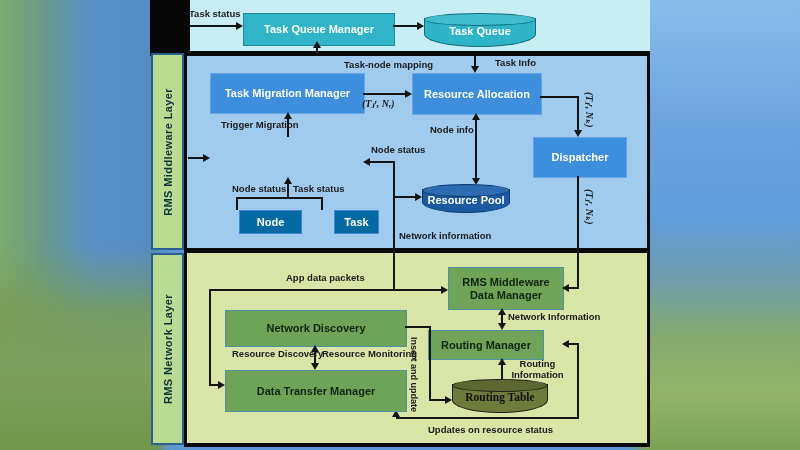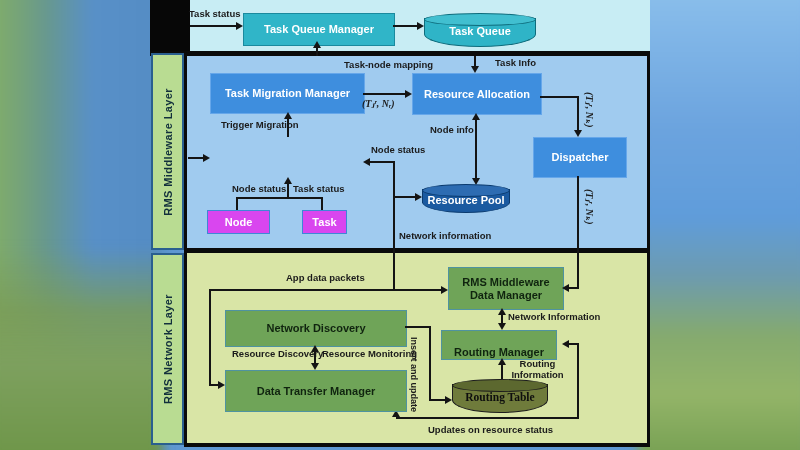--- a/index.html
+++ b/index.html
@@ -11,21 +11,21 @@
     background:linear-gradient(180deg,#8cc0ec 0%,#6ba3de 30%,#5f9cda 48%,#6d9bae 60%,#85aa6e 72%,#93b468 84%,#6f9b4d 100%);}
   #bg-left{left:-6px;top:0;width:162px;height:455px;
     background:linear-gradient(90deg,#83af66 0%,#74a27b 20%,#67988f 34%,#5890c8 60%,#548cc4 100%);}
   #bg-left-low{left:-6px;top:255px;width:162px;height:200px;
     background:linear-gradient(180deg,rgba(125,158,88,0) 0%,rgba(122,156,86,.85) 30%,#7da05e 55%,#6d9547 100%);}
 
   .abs{position:absolute;}
   .box{position:absolute;display:flex;align-items:center;justify-content:center;
        text-align:center;line-height:1.18;font-size:11px;font-weight:600;}
   .bluebox{background:#3e8ede;border:1px solid #66a7ea;color:#fff;}
-  .darkblue{background:#d946ef;border:1px solid #3f87d6;color:#fff;}
+  .darkblue{background:#0369a1;border:1px solid #3f87d6;color:#fff;margin-left:32px;}
   .tealbox{background:#30b5c8;border:1px solid #1a8a9e;color:#fff;}
   .greenbox{background:#6fa458;border:1.5px solid #4f93a0;color:#10240f;font-weight:700;}
 
   .lbl{position:absolute;font-size:9.5px;font-weight:600;color:#1b1b1b;white-space:nowrap;line-height:1.15;}
   .formula{font-family:"Liberation Serif","DejaVu Serif",serif;font-style:italic;font-size:10px;font-weight:600;}
   .vtext{writing-mode:vertical-rl;white-space:nowrap;}
   .bandtext{writing-mode:vertical-rl;transform:rotate(180deg);font-size:11px;font-weight:600;color:#12303c;letter-spacing:.4px;white-space:nowrap;}
 
   .ln{position:absolute;background:#141414;}
   .ah{position:absolute;width:0;height:0;border-style:solid;border-color:transparent;}
@@ -158,21 +158,21 @@
     <span><span>RMS Middleware</span><br><span>Data Manager</span></span>
   </div>
   <div class="ln" style="left:569px;top:287px;width:10px;height:2px;"></div>
   <div class="ah l" style="left:562px;top:284px;"></div>
 
   <div class="ln" style="left:501px;top:314px;width:2px;height:10px;"></div>
   <div class="ah u" style="left:498px;top:308px;"></div>
   <div class="ah d" style="left:498px;top:323px;"></div>
   <div class="lbl" style="left:508px;top:312px;">Network Information</div>
 
-  <div class="box greenbox" style="left:441px;top:330px;width:114px;height:28px;align-items:flex-end;">
+  <div class="box greenbox" style="left:428px;top:330px;width:114px;height:28px;">
     <span>Routing Manager</span>
   </div>
   <div class="ln" style="left:569px;top:343px;width:10px;height:2px;"></div>
   <div class="ah l" style="left:562px;top:340px;"></div>
   <div class="ln" style="left:577px;top:343px;width:2px;height:76px;"></div>
   <div class="ln" style="left:396px;top:417px;width:183px;height:2px;"></div>
   <div class="ah u" style="left:392px;top:410px;"></div>
   <div class="lbl" style="left:428px;top:425px;">Updates on resource status</div>
 
   <div class="box greenbox" style="left:225px;top:310px;width:180px;height:35px;">

